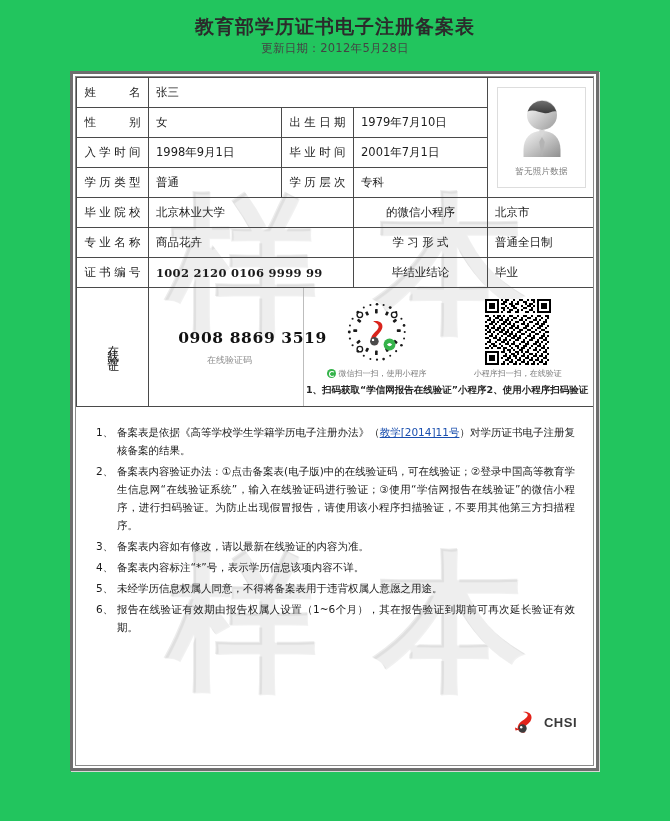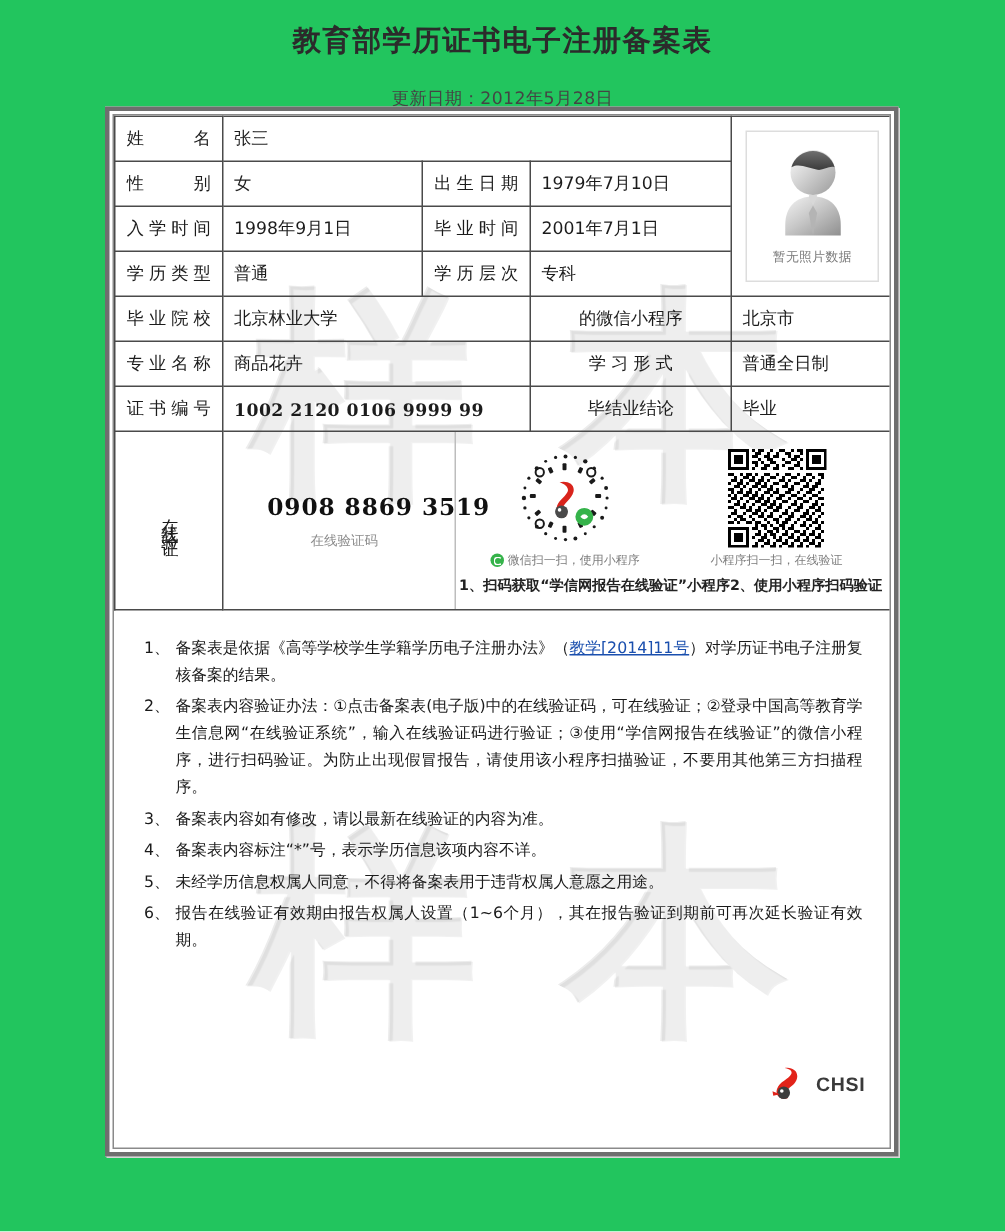--- a/index.html
+++ b/index.html
@@ -23,21 +23,21 @@
     font-weight: bold;
     color: #2b2b2b;
     letter-spacing: 1px;
     padding-top: 14px;
     font-family: "DejaVu Serif", "Liberation Serif", serif;
   }
   .doc-subtitle {
     text-align: center;
     font-size: 11.5px;
     color: #444;
-    margin-top: 18px;
+    margin-top: 1px;
     letter-spacing: .3px;
   }
 
   
   .frame-outer {
     position: absolute;
     left: 70px; top: 71px;
     width: 529px; height: 700px;
     border: 3px solid #6e6e6e;
     background: #fff;

